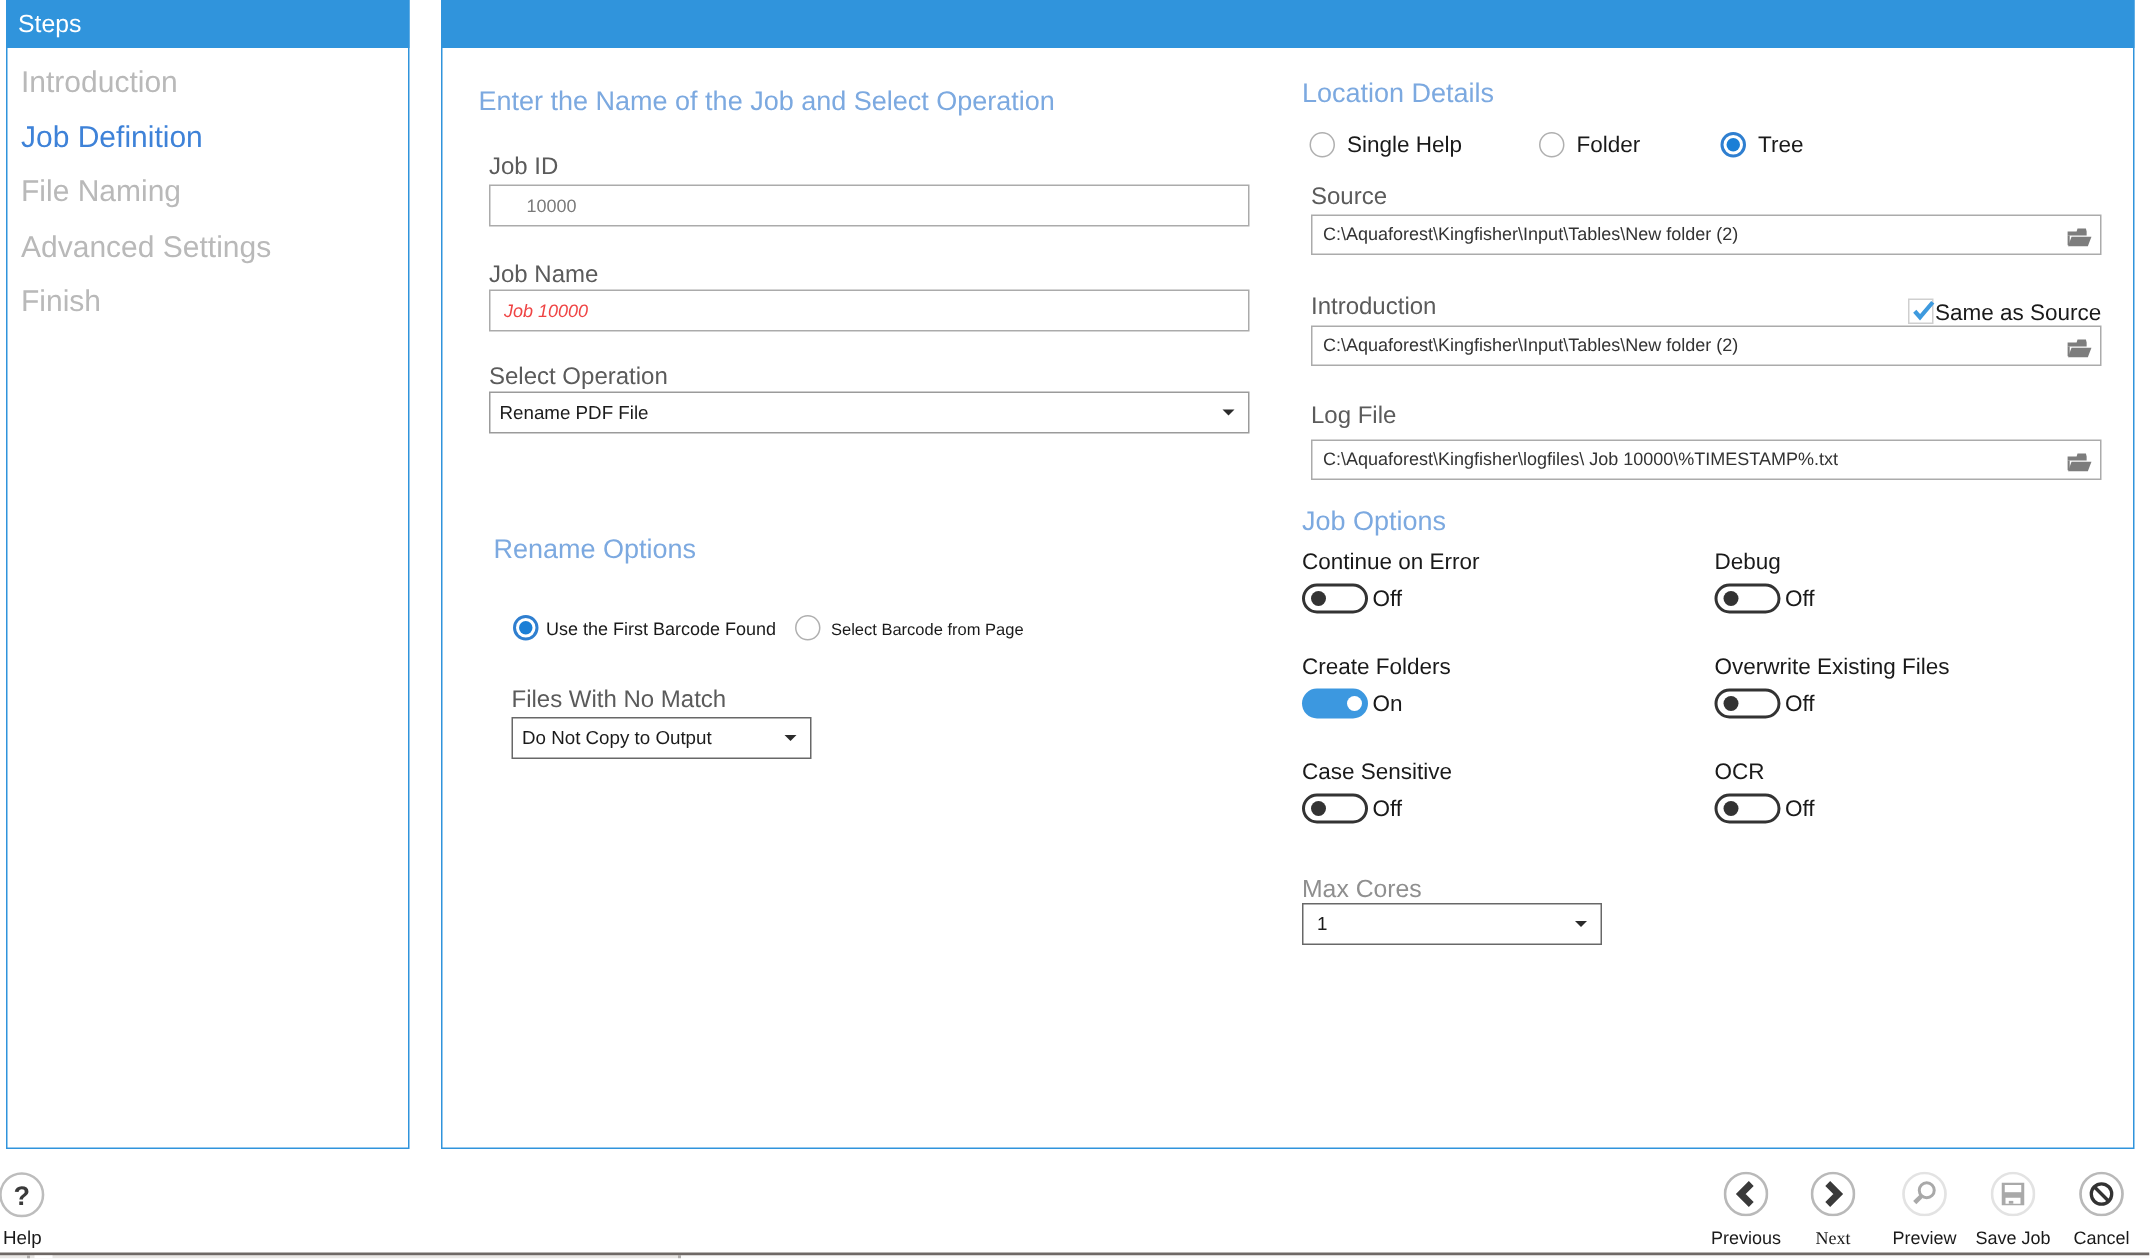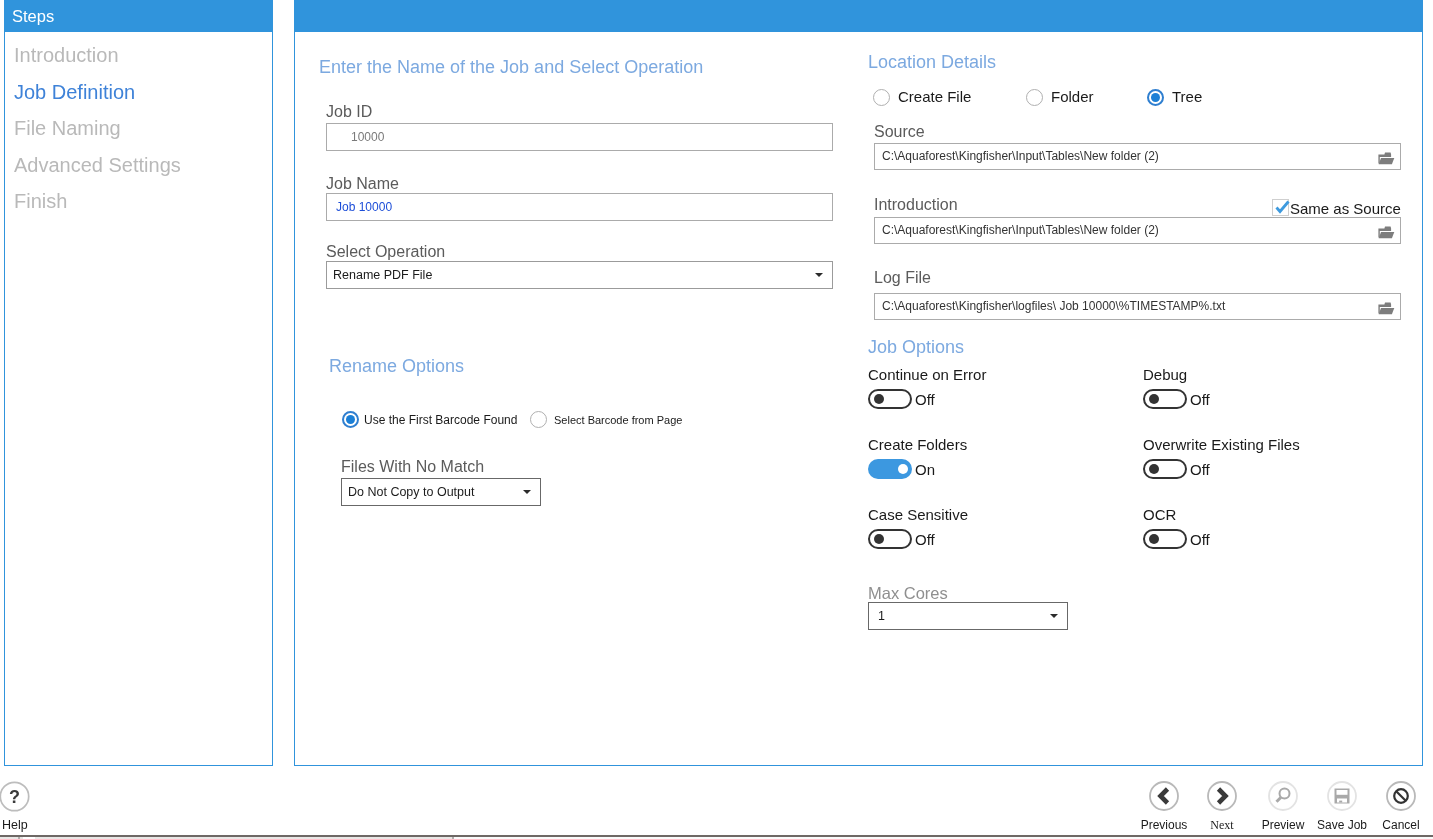--- a/index.html
+++ b/index.html
@@ -44,41 +44,41 @@
 <div class="abs panel" style="left:294px; top:0; width:1129px; height:766px;">
   <div class="phead"></div>
 </div>
 
 <div class="heading" style="left:319px; top:57px;">Enter the Name of the Job and Select Operation</div>
 
 <div class="lbl" style="left:326px; top:103px;">Job ID</div>
 <div class="tbox" style="left:326px; top:123px; width:507px; height:28px; line-height:26px; padding-left:24px; color:#7a7a7a;">10000</div>
 
 <div class="lbl" style="left:326px; top:175px;">Job Name</div>
-<div class="tbox" style="left:326px; top:193px; width:507px; height:28px; line-height:26px; padding-left:9px; color:#1d4ed8;">Job 10000</div>
+<div class="tbox" style="left:326px; top:193px; width:507px; height:28px; line-height:26px; padding-left:9px; color:#ef4444;font-style:italic;">Job 10000</div>
 
 <div class="lbl" style="left:326px; top:243px;">Select Operation</div>
 <div class="dbox" style="left:326px; top:261px; width:507px; height:28px; line-height:26px; padding-left:6px;">Rename PDF File<span class="darr"></span></div>
 
 <div class="heading" style="left:329px; top:356px;">Rename Options</div>
 
 <div class="rrow" style="left:342px; top:410px;">
   <span class="radio sel"></span><span style="font-size:12px; color:#1a1a1a; margin-left:5px;">Use the First Barcode Found</span>
 </div>
 <div class="rrow" style="left:530px; top:410px;">
   <span class="radio"></span><span style="font-size:11px; color:#1a1a1a; margin-left:7px;">Select Barcode from Page</span>
 </div>
 
 <div class="lbl" style="left:341px; top:458px;">Files With No Match</div>
 <div class="dbox" style="left:341px; top:478px; width:200px; height:28px; line-height:26px; padding-left:6px; font-size:12.5px; border-color:#686868;">Do Not Copy to Output<span class="darr"></span></div>
 
 <div class="heading" style="left:868px; top:52px;">Location Details</div>
 
 <div class="rrow" style="left:873px; top:88px;">
-  <span class="radio"></span><span style="font-size:15px; color:#1a1a1a; margin-left:8px;">Create File</span>
+  <span class="radio"></span><span style="font-size:15px; color:#1a1a1a; margin-left:8px;">Single Help</span>
 </div>
 <div class="rrow" style="left:1026px; top:88px;">
   <span class="radio"></span><span style="font-size:15px; color:#1a1a1a; margin-left:8px;">Folder</span>
 </div>
 <div class="rrow" style="left:1147px; top:88px;">
   <span class="radio sel"></span><span style="font-size:15px; color:#1a1a1a; margin-left:8px;">Tree</span>
 </div>
 
 <div class="lbl" style="left:874px; top:123px;">Source</div>
 <div class="tbox" style="left:874px; top:143px; width:527px; height:27px; line-height:25px; padding-left:7px;">C:\Aquaforest\Kingfisher\Input\Tables\New folder (2)

